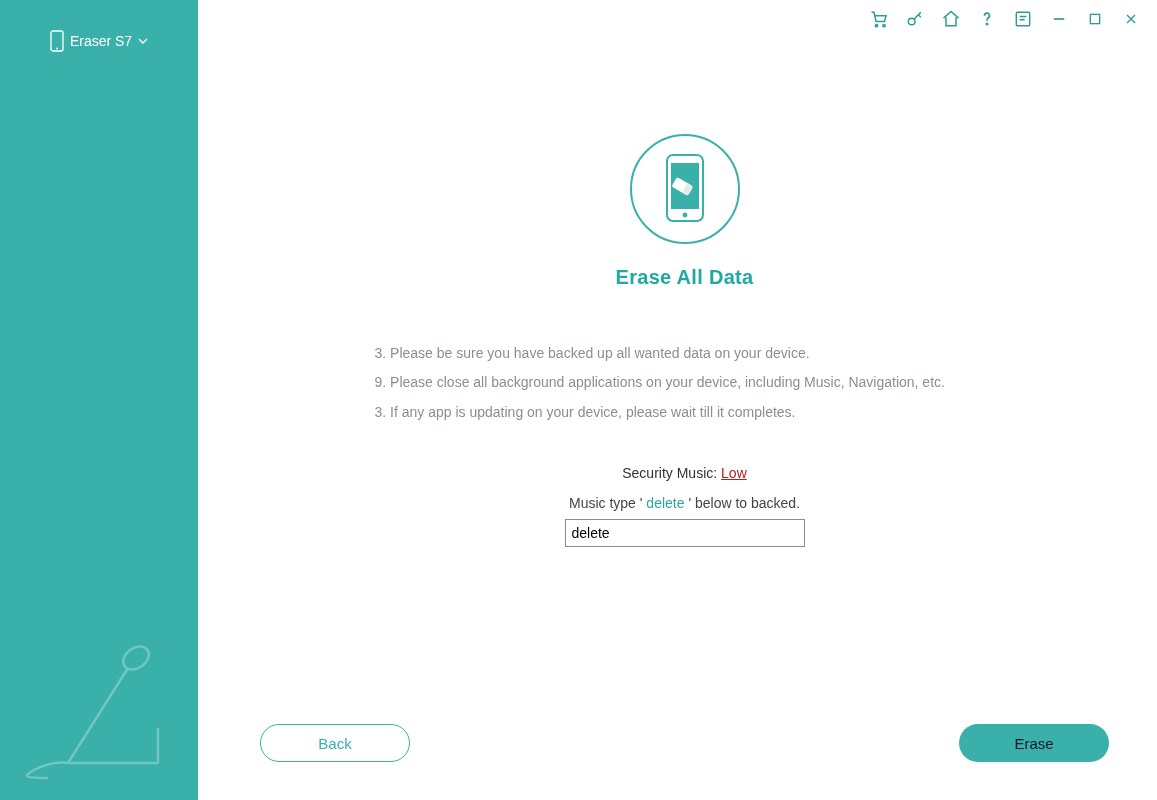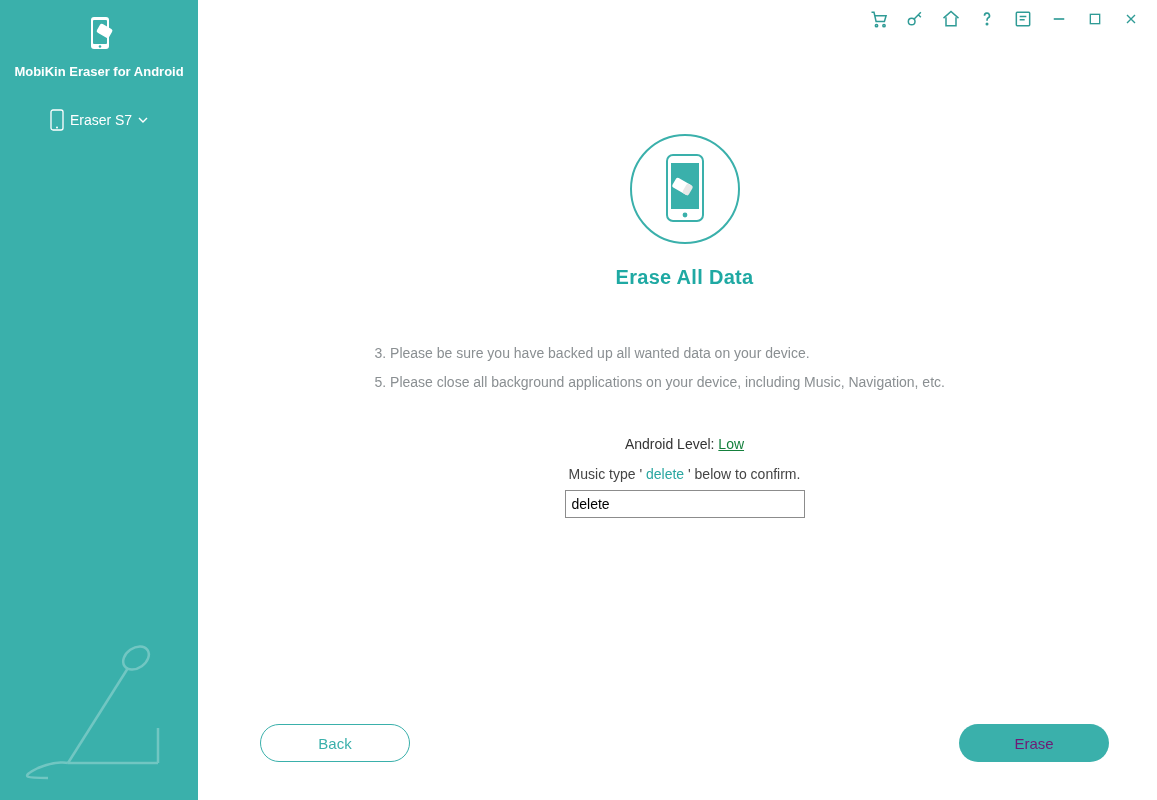--- a/index.html
+++ b/index.html
@@ -102,21 +102,21 @@
     line-height: 2.1;
     text-align: left;
     width: 620px;
   }
   .security {
     margin-top: 38px;
     color: #333;
     font-size: 14px;
   }
   .security .lvl {
-    color: #15803d;
+    color: #b91c1c;
     text-decoration: underline;
     cursor: pointer;
   }
   .confirm-label {
     margin-top: 14px;
     color: #444;
     font-size: 14px;
   }
   .confirm-label .kw {
     color: #2aa7a1;
@@ -145,38 +145,27 @@
     display: flex; align-items: center; justify-content: center;
   }
   .btn-outline {
     background: #fff;
     border: 1.5px solid #3ab0ab;
     color: #3ab0ab;
   }
   .btn-solid {
     background: #3ab0ab;
     border: none;
-    color: #701a75;
+    color: #0f172a;
   }
 </style>
 </head>
 <body>
 
 <div class="sidebar">
-  <div class="logo-block">
-    <span class="logo-icon">
-      <svg width="44" height="44" viewBox="0 0 44 44">
-        <rect x="14" y="4" width="18" height="32" rx="3" fill="#fff"></rect>
-        <rect x="16" y="7" width="14" height="24" rx="1" fill="#3ab0ab"></rect>
-        <circle cx="23" cy="33.5" r="1.3" fill="#3ab0ab"></circle>
-        <rect x="24" y="10" width="14" height="10" rx="2" transform="rotate(30 24 10)" fill="#fff" stroke="#3ab0ab" stroke-width="0"></rect>
-      </svg>
-    </span>
-    <div class="app-title">MobiKin Eraser for Android</div>
-  </div>
 
   <div class="device-select">
     <span class="device-phone-icon">
       <svg width="14" height="22" viewBox="0 0 14 22">
         <rect x="1" y="1" width="12" height="20" rx="2" fill="none" stroke="#fff" stroke-width="1.3"></rect>
         <circle cx="7" cy="18.5" r="1" fill="#fff"></circle>
       </svg>
     </span>
     <span>Eraser S7</span>
     <span class="chev">
@@ -258,33 +247,34 @@
           <rect x="0" y="0" width="18" height="11" rx="2" fill="#fff"></rect>
           <rect x="12" y="0" width="7" height="11" rx="2" fill="#e8e8e8"></rect>
         </g>
       </svg>
     </div>
 
     <div class="heading">Erase All Data</div>
 
     <div class="instructions">
       <div>3. Please be sure you have backed up all wanted data on your device.</div>
-      <div>5. Please close all background applications on your device, including Music, Navigation, etc.</div>
+      <div>9. Please close all background applications on your device, including Music, Navigation, etc.</div>
+      <div>3. If any app is updating on your device, please wait till it completes.</div>
     </div>
 
     <div class="security">
-      <span>Android Level:</span>
+      <span>Security Music:</span>
       <span> </span>
       <span class="lvl">Low</span>
     </div>
 
     <div class="confirm-label">
       <span>Music type '</span>
       <span> </span><span class="kw">delete</span><span> </span>
-      <span>' below to confirm.</span>
+      <span>' below to backed.</span>
     </div>
 
     <input class="confirm-input" type="text" value="delete" style="">
   </div>
 
   <div class="footer">
     <button class="btn btn-outline">Back</button>
     <button class="btn btn-solid">Erase</button>
   </div>
 

